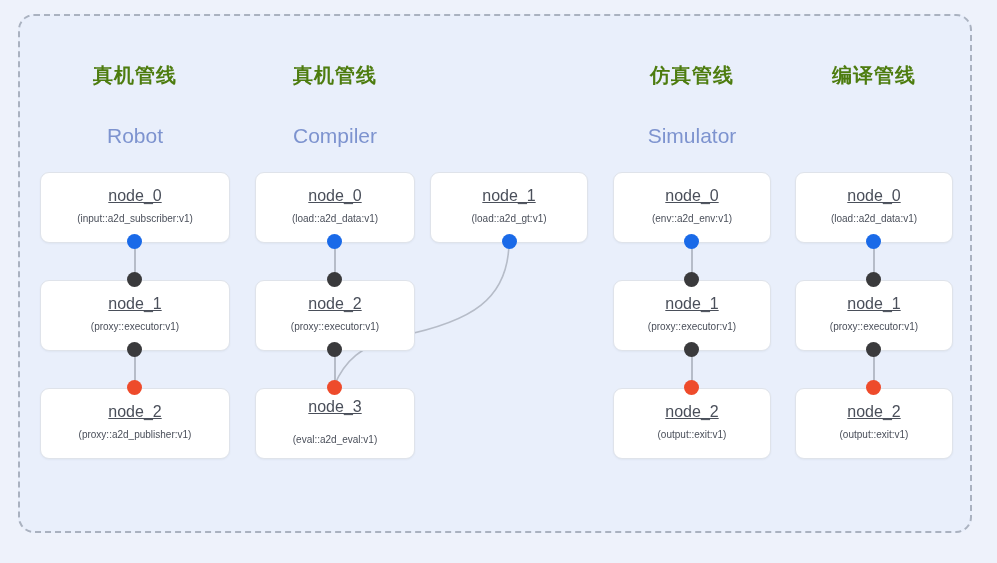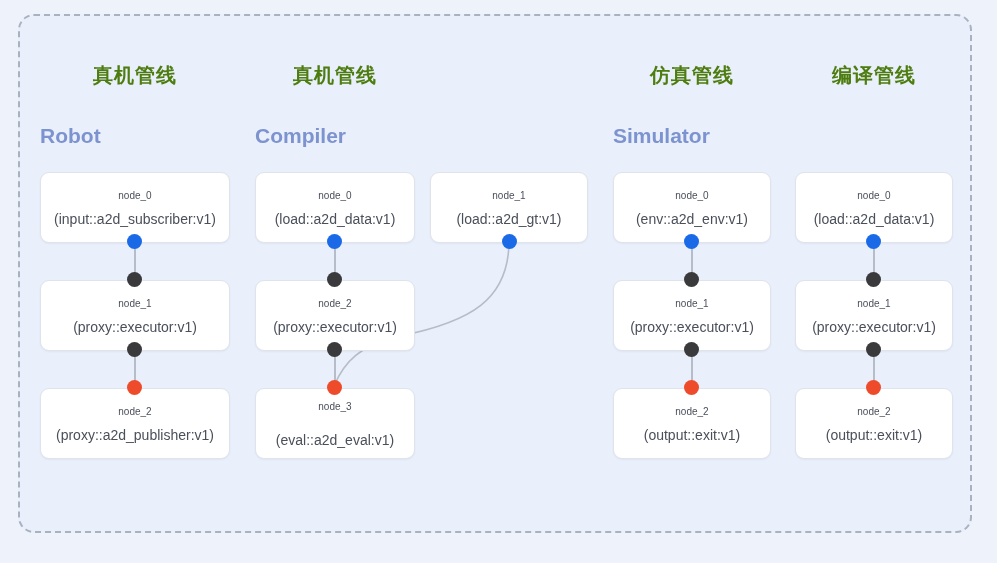--- a/index.html
+++ b/index.html
@@ -55,48 +55,50 @@
     top: 62px;
     font-size: 20px;
     font-weight: bold;
     color: #4d7c0f;
     letter-spacing: 1px;
   }
 
   .col-title-en {
     position: absolute;
     width: 100%;
+    text-align: center;
     top: 124px;
     font-size: 21px;
-    font-weight: bold;
+    font-weight: normal;
     color: #7d93cf;
   }
 
   
   .node-box {
     position: absolute;
     box-sizing: border-box;
     background: #ffffff;
     border: 1px solid #dfe3ea;
     border-radius: 9px;
     box-shadow: 0 1px 2px rgba(40, 50, 80, 0.05);
     display: flex;
     flex-direction: column;
     align-items: center;
     justify-content: center;
     z-index: 3;
   }
   .node-id {
-    font-size: 10px;
+    font-size: 16px;
     color: #4a4f5a;
     line-height: 20px;
     margin-bottom: 3px;
+    text-decoration: underline;
   }
   .node-type {
-    font-size: 14px;
+    font-size: 10px;
     color: #4a4f5a;
     line-height: 20px;
   }
 
   
   .dot {
     position: absolute;
     border-radius: 50%;
     z-index: 6;
   }

